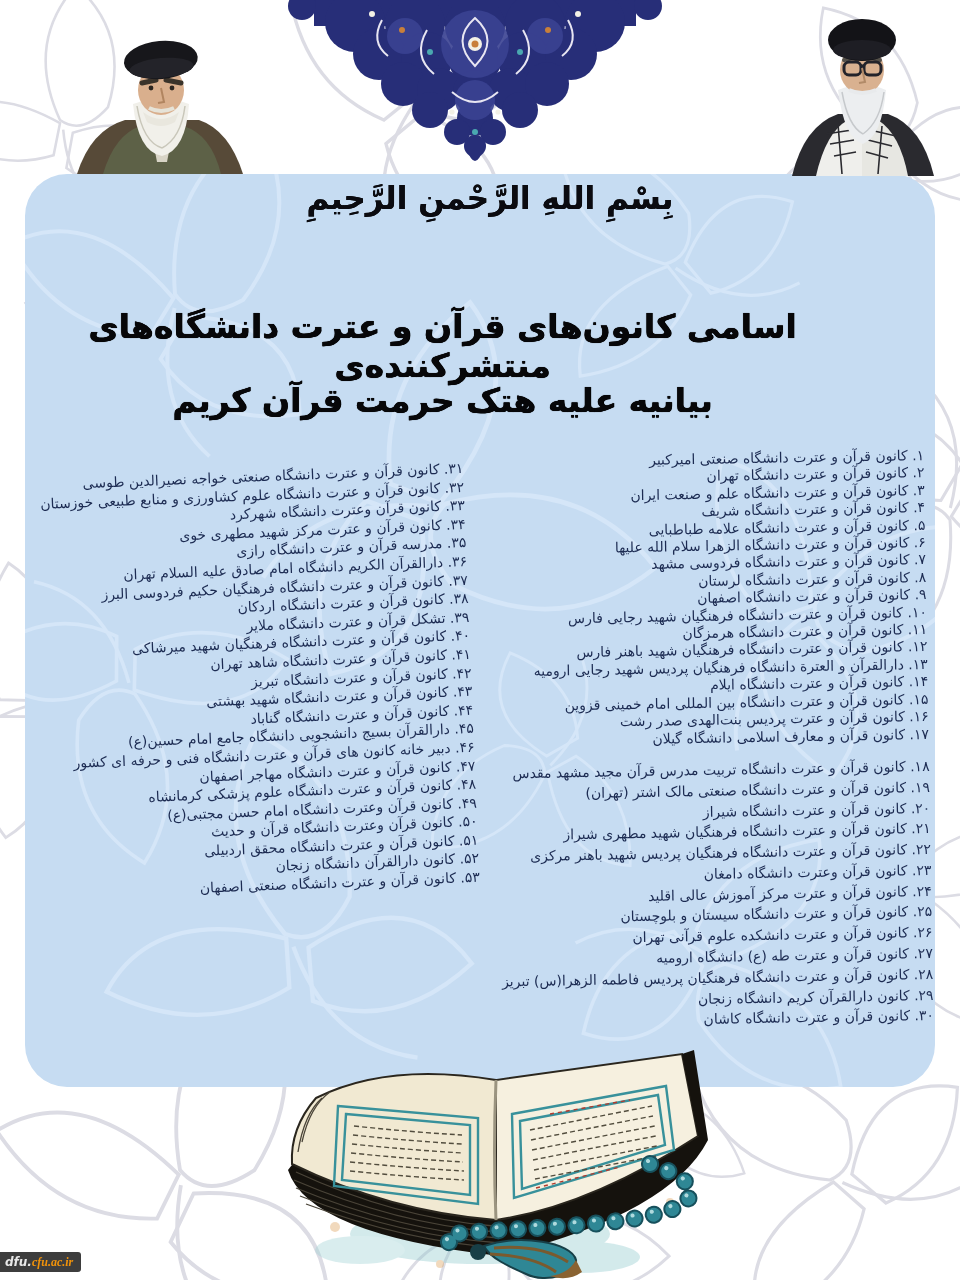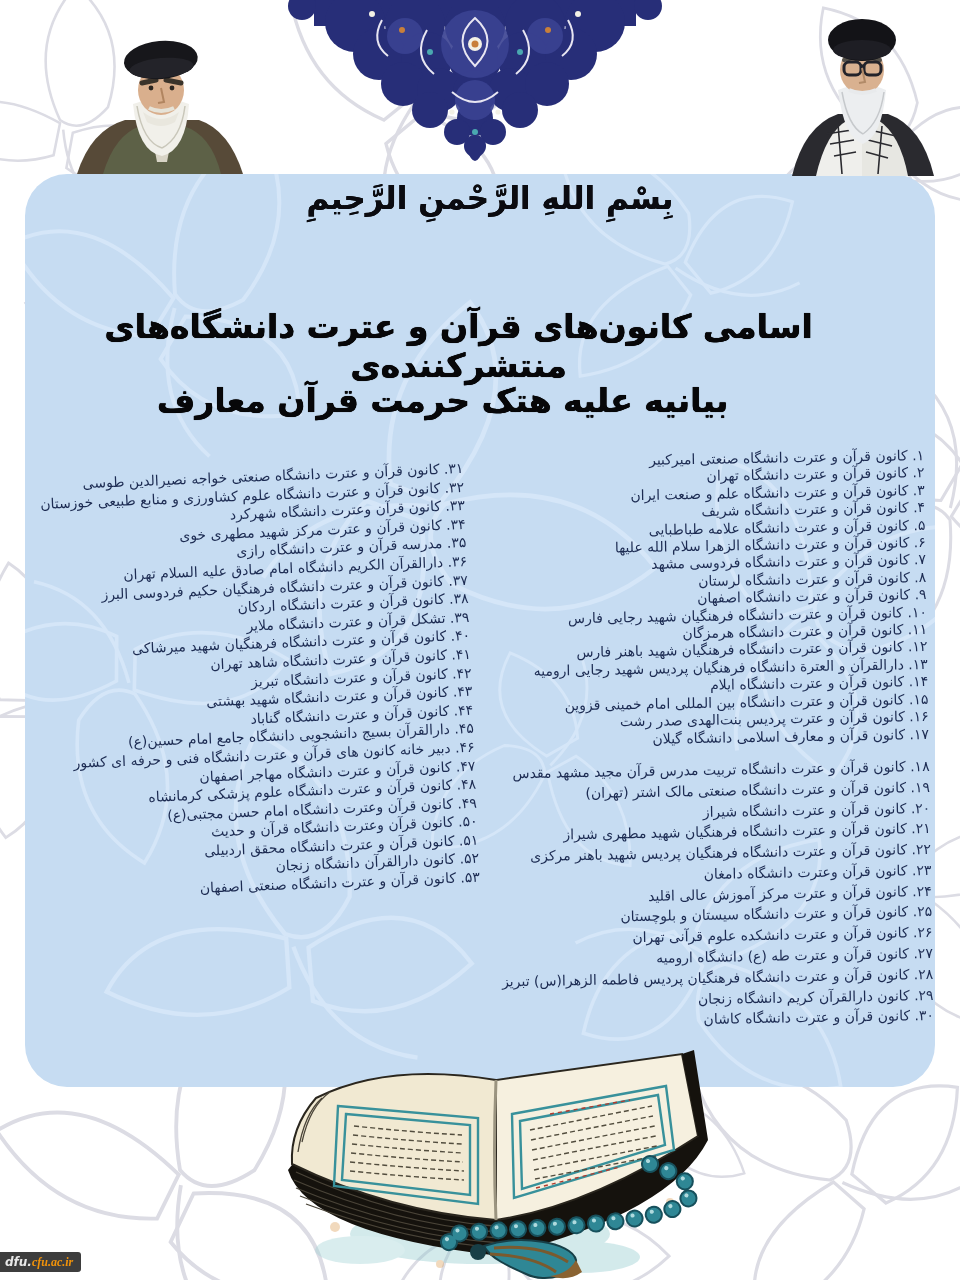--- a/index.html
+++ b/index.html
@@ -21,21 +21,21 @@
     top:180px;left:0;width:980px;text-align:center;z-index:3;
     direction:rtl;font-weight:bold;font-size:31px;color:#0b0b10;
     letter-spacing:1px;text-shadow:0 0 .6px #000;
   }
   
   .title-line{
     left:0;width:885px;text-align:center;z-index:3;direction:rtl;
     font-weight:bold;color:#070709;font-size:33px;
     text-shadow:0 0 .7px #000, .4px 0 0 #000;
   }
-  .title-line.l1{top:307px;margin-left:16px;}
+  .title-line.l1{top:307px;}
   .title-line.l2{top:381px;}
   
   .col{z-index:3;direction:rtl;text-align:right;color:#1c2b52;}
   .col .line{white-space:nowrap;}
   .col-right{
     top:447px;right:36px;width:505px;
     transform:rotate(-1deg);transform-origin:top right;
   }
   .col-right .g1 .line{font-size:14px;line-height:17.4px;letter-spacing:.2px;}
   .col-right .gap{height:13px;}
@@ -199,21 +199,21 @@
   </g>
   <path d="M76,60 L79,74 L73,75" fill="none" stroke="#b18a68" stroke-width="2"></path>
   <path d="M63,82 Q76,88 90,82" stroke="#e8eaec" stroke-width="4" fill="none"></path>
   <ellipse cx="76" cy="32" rx="34" ry="21" fill="#131317"></ellipse>
   <ellipse cx="76" cy="42" rx="29" ry="10" fill="#1e1e24"></ellipse>
 </svg>
 
 <div class="abs bismillah">بِسْمِ اللهِ الرَّحْمنِ الرَّحِيمِ</div>
 
 <div class="abs title-line l1">اسامی کانون‌های قرآن و عترت دانشگاه‌های منتشرکننده‌ی</div>
-<div class="abs title-line l2">بیانیه علیه هتک حرمت قرآن معارف</div>
+<div class="abs title-line l2">بیانیه علیه هتک حرمت قرآن کریم</div>
 
 <div class="abs col col-right">
   <div class="g1">
       <div class="line">۱. کانون قرآن و عترت دانشگاه صنعتی امیرکبیر</div>
       <div class="line">۲. کانون قرآن و عترت دانشگاه تهران</div>
       <div class="line">۳. کانون قرآن و عترت دانشگاه علم و صنعت ایران</div>
       <div class="line">۴. کانون قرآن و عترت دانشگاه شریف</div>
       <div class="line">۵. کانون قرآن و عترت دانشگاه علامه طباطبایی</div>
       <div class="line">۶. کانون قرآن و عترت دانشگاه الزهرا سلام الله علیها</div>
       <div class="line">۷. کانون قرآن و عترت دانشگاه فردوسی مشهد</div>

